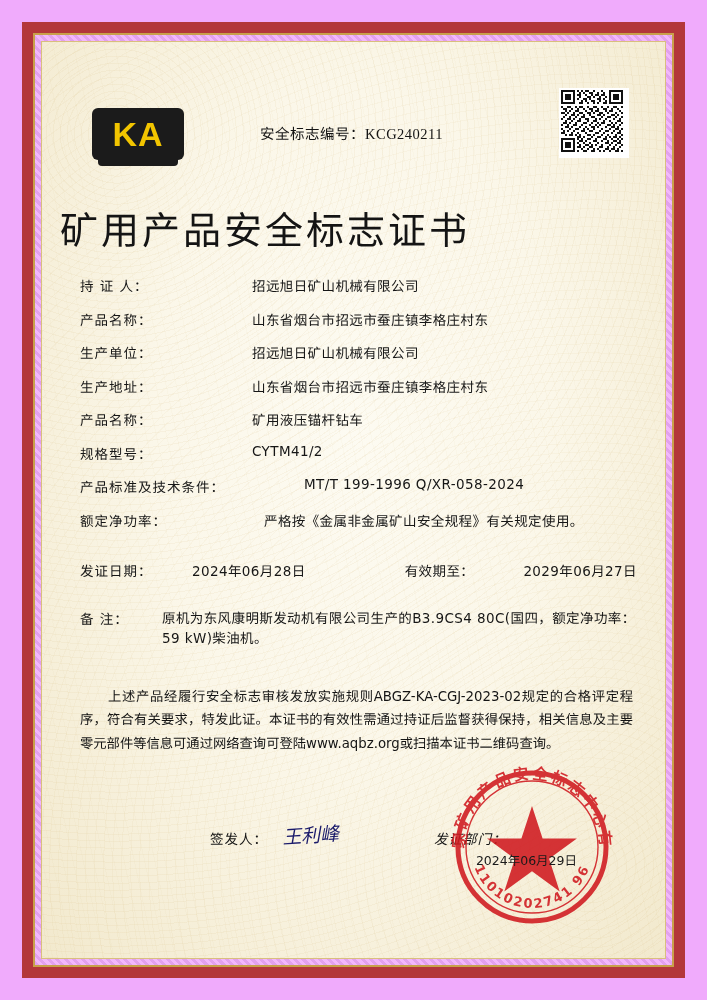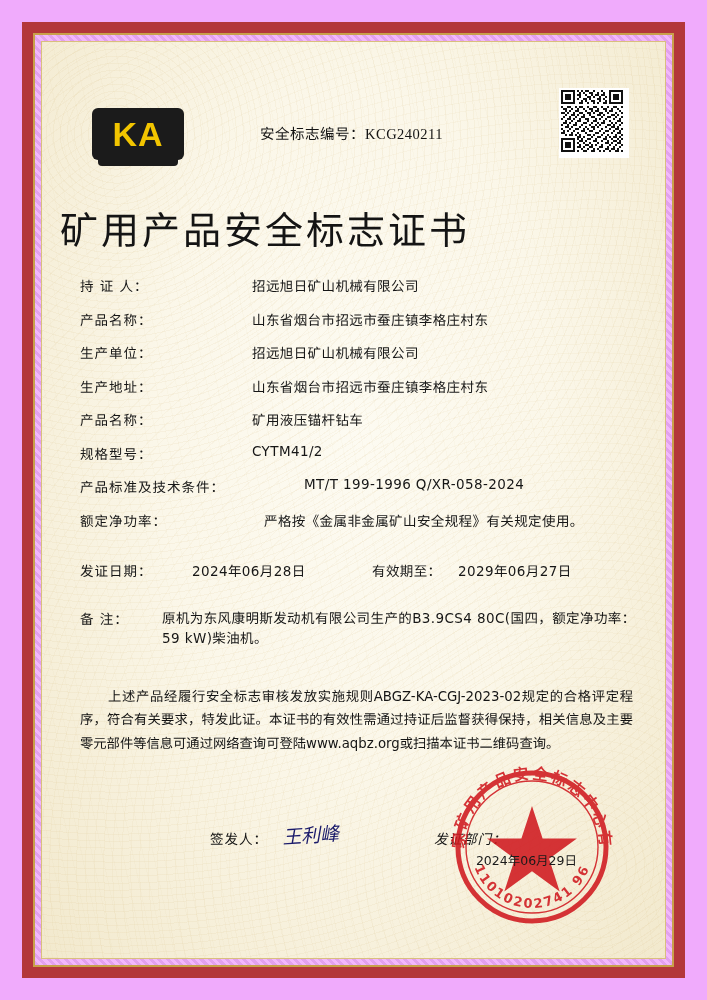--- a/index.html
+++ b/index.html
@@ -132,21 +132,21 @@
     flex:0 0 auto;
     letter-spacing:1px;
   }
   .row .label.wide{width:152px;}
   .row .value{
     flex:1 1 auto;
     letter-spacing:.4px;
   }
   .row .value.indent{padding-left:72px;}
   .row .value.indent2{padding-left:60px;}
-  .row.date .value{display:flex;gap:0;align-items:flex-start;}
+  .row.date .value{display:flex;gap:0;align-items:flex-start;justify-content:space-between;}
   .row.date .v1{width:180px;}
   .row.date .l2{width:86px;}
   .remark .label{width:80px;}
   .remark .value{padding-left:2px;line-height:1.55;}
 
   
   .para{
     position:absolute;left:20px;right:14px;top:625px;
     font-size:13.3px;
     line-height:1.75;

